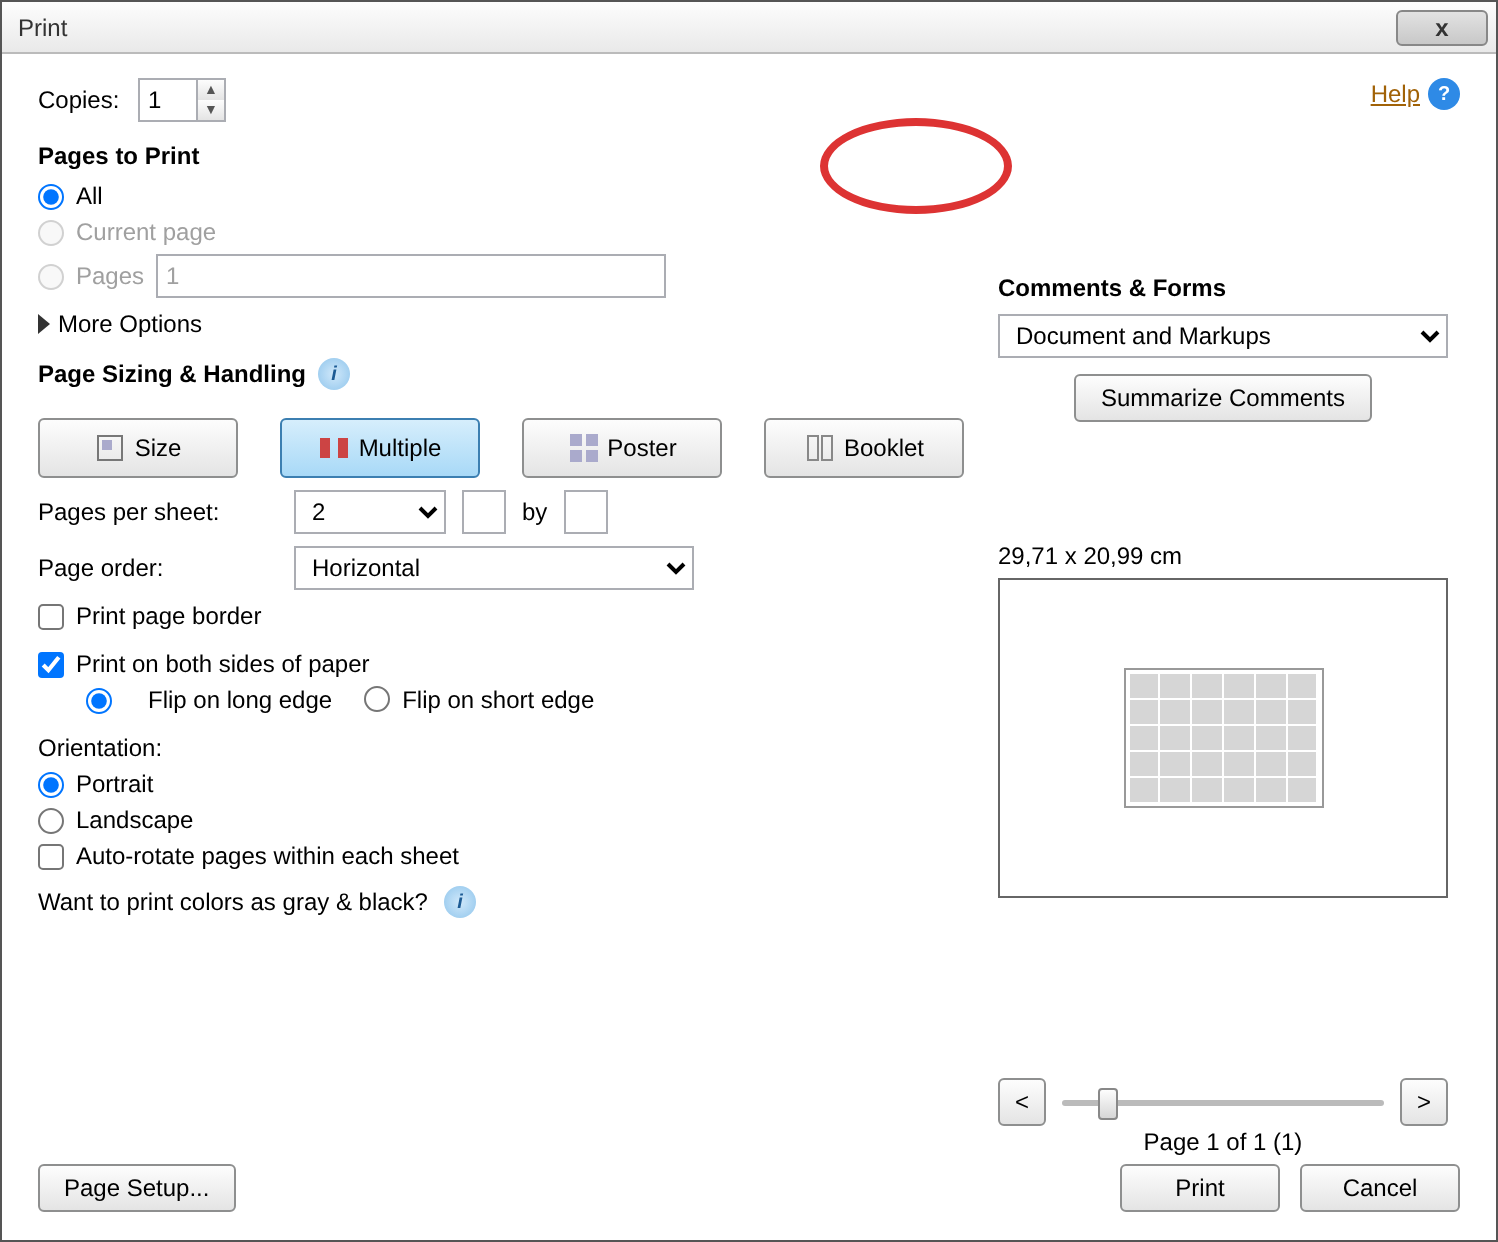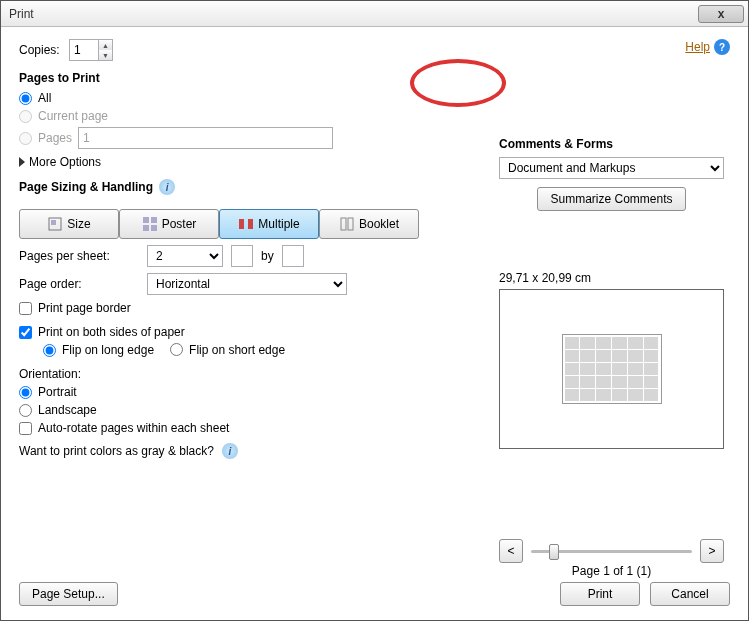--- a/index.html
+++ b/index.html
@@ -18,21 +18,21 @@
   .help { position: absolute; right: 18px; top: 12px; color: #0066cc; display: flex; align-items: center; gap: 4px; }
   .help-icon { width: 16px; height: 16px; border-radius: 50%; background: #2e8ae6; color: #fff; display: inline-flex; align-items: center; justify-content: center; font-size: 10px; font-weight: bold; }
   .section-title { font-weight: bold; margin: 10px 0 6px 0; }
   .radio-row, .check-row { display: flex; align-items: center; gap: 6px; margin: 4px 0; }
   input[type=radio], input[type=checkbox] { margin: 0; }
   .disabled { color: #a0a0a0; }
   .more-opts { display: flex; align-items: center; gap: 4px; margin-top: 6px; cursor: default; }
   .tri { display: inline-block; width: 0; height: 0; border-top: 5px solid transparent; border-bottom: 5px solid transparent; border-left: 6px solid #333; }
   .left-col { width: 470px; }
   .right-col { position: absolute; left: 498px; top: 100px; width: 225px; }
-  .btn-group { display: flex; gap: 0; margin-top: 14px; }
+  .btn-group { display: flex; gap: 21px; margin-top: 14px; }
   .tabbtn { width: 100px; height: 30px; }
   .icon-mini { width: 16px; height: 16px; display: inline-block; margin-right: 4px; }
   .info-icon { width: 16px; height: 16px; border-radius: 50%; background: radial-gradient(#d0e8fa,#8fc5ec); display: inline-flex; align-items: center; justify-content: center; color: #1d5b94; font-style: italic; font-weight: bold; font-size: 10px; }
   .grid-row { display: flex; align-items: center; margin: 6px 0; gap: 8px; }
   .preview-box { width: 225px; height: 160px; border: 1px solid #666; background: #fff; margin-top: 4px; display: flex; align-items: center; justify-content: center; }
   .preview-inner { width: 100px; height: 70px; border: 1px solid #999; display: grid; grid-template-columns: repeat(6,1fr); grid-template-rows: repeat(5,1fr); gap: 1px; padding: 2px; }
   .preview-inner div { background: #d6d6d6; }
   .nav-row { display: flex; align-items: center; justify-content: space-between; margin-top: 90px; }
   .navbtn { width: 24px; height: 24px; background: linear-gradient(#fdfdfd,#e4e4e4); border: 1px solid #8e8f8f; border-radius: 3px; display: flex; align-items: center; justify-content: center; }
   .slider { flex: 1; margin: 0 8px; display: flex; align-items: center; }
@@ -106,39 +106,39 @@
       <div class="btn-group">
         <button class="btn big tabbtn">
           <span class="icon-mini">
             <svg viewBox="0 0 16 16">
                 <rect x="2" y="2" width="12" height="12" fill="none" stroke="#777"></rect>
                 <rect x="4" y="4" width="5" height="5" fill="#aac"></rect>
               </svg>
           </span>
           <span>Size</span>
         </button>
+        <button class="btn big tabbtn blue">
+          <span class="icon-mini">
+            <svg viewBox="0 0 16 16">
+                <rect x="1" y="3" width="5" height="10" fill="#c44"></rect>
+                <rect x="10" y="3" width="5" height="10" fill="#c44"></rect>
+              </svg>
+          </span>
+          <span>Multiple</span>
+        </button>
         <button class="btn big tabbtn">
           <span class="icon-mini">
             <svg viewBox="0 0 16 16">
                 <rect x="1" y="1" width="6" height="6" fill="#aac"></rect>
                 <rect x="9" y="1" width="6" height="6" fill="#aac"></rect>
                 <rect x="1" y="9" width="6" height="6" fill="#aac"></rect>
                 <rect x="9" y="9" width="6" height="6" fill="#aac"></rect>
               </svg>
           </span>
           <span>Poster</span>
-        </button>
-        <button class="btn big tabbtn blue">
-          <span class="icon-mini">
-            <svg viewBox="0 0 16 16">
-                <rect x="1" y="3" width="5" height="10" fill="#c44"></rect>
-                <rect x="10" y="3" width="5" height="10" fill="#c44"></rect>
-              </svg>
-          </span>
-          <span>Multiple</span>
         </button>
         <button class="btn big tabbtn">
           <span class="icon-mini">
             <svg viewBox="0 0 16 16">
                 <rect x="2" y="2" width="5" height="12" fill="none" stroke="#888"></rect>
                 <rect x="9" y="2" width="5" height="12" fill="none" stroke="#888"></rect>
               </svg>
           </span>
           <span>Booklet</span>
         </button>
@@ -164,21 +164,21 @@
       <div class="check-row">
         <input type="checkbox" style="">
         <span>Print page border</span>
       </div>
 
       <div class="check-row" style="margin-top:10px">
         <input type="checkbox" checked="" style="">
         <span>Print on both sides of paper</span>
       </div>
       <div class="radio-row" style="margin-left:24px;gap:16px">
-        <span style="display:flex;align-items:center;gap:6px">
+        <span style="display:flex;align-items:center;gap:18px">
           <input type="radio" name="edge" checked="" style="">
           <span>Flip on long edge</span>
         </span>
         <span style="display:flex;align-items:flex-start;gap:6px">
           <input type="radio" name="edge" style="">
           <span>Flip on short edge</span>
         </span>
       </div>
 
       <div style="margin-top:10px">Orientation:</div>

